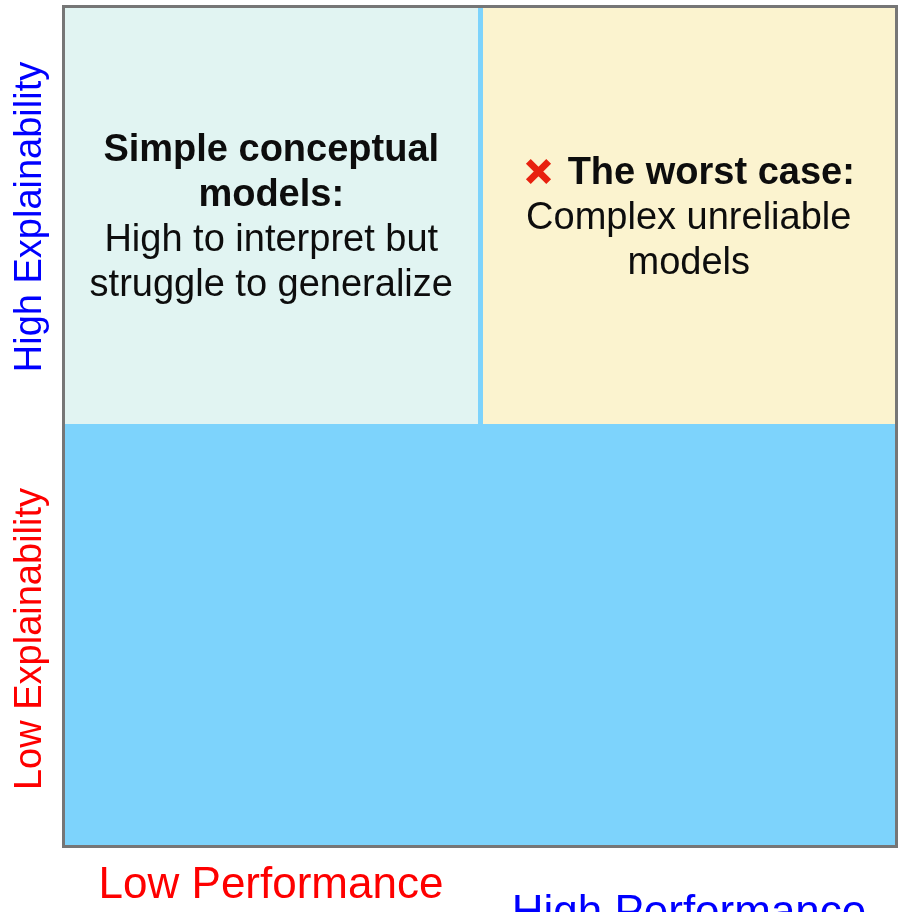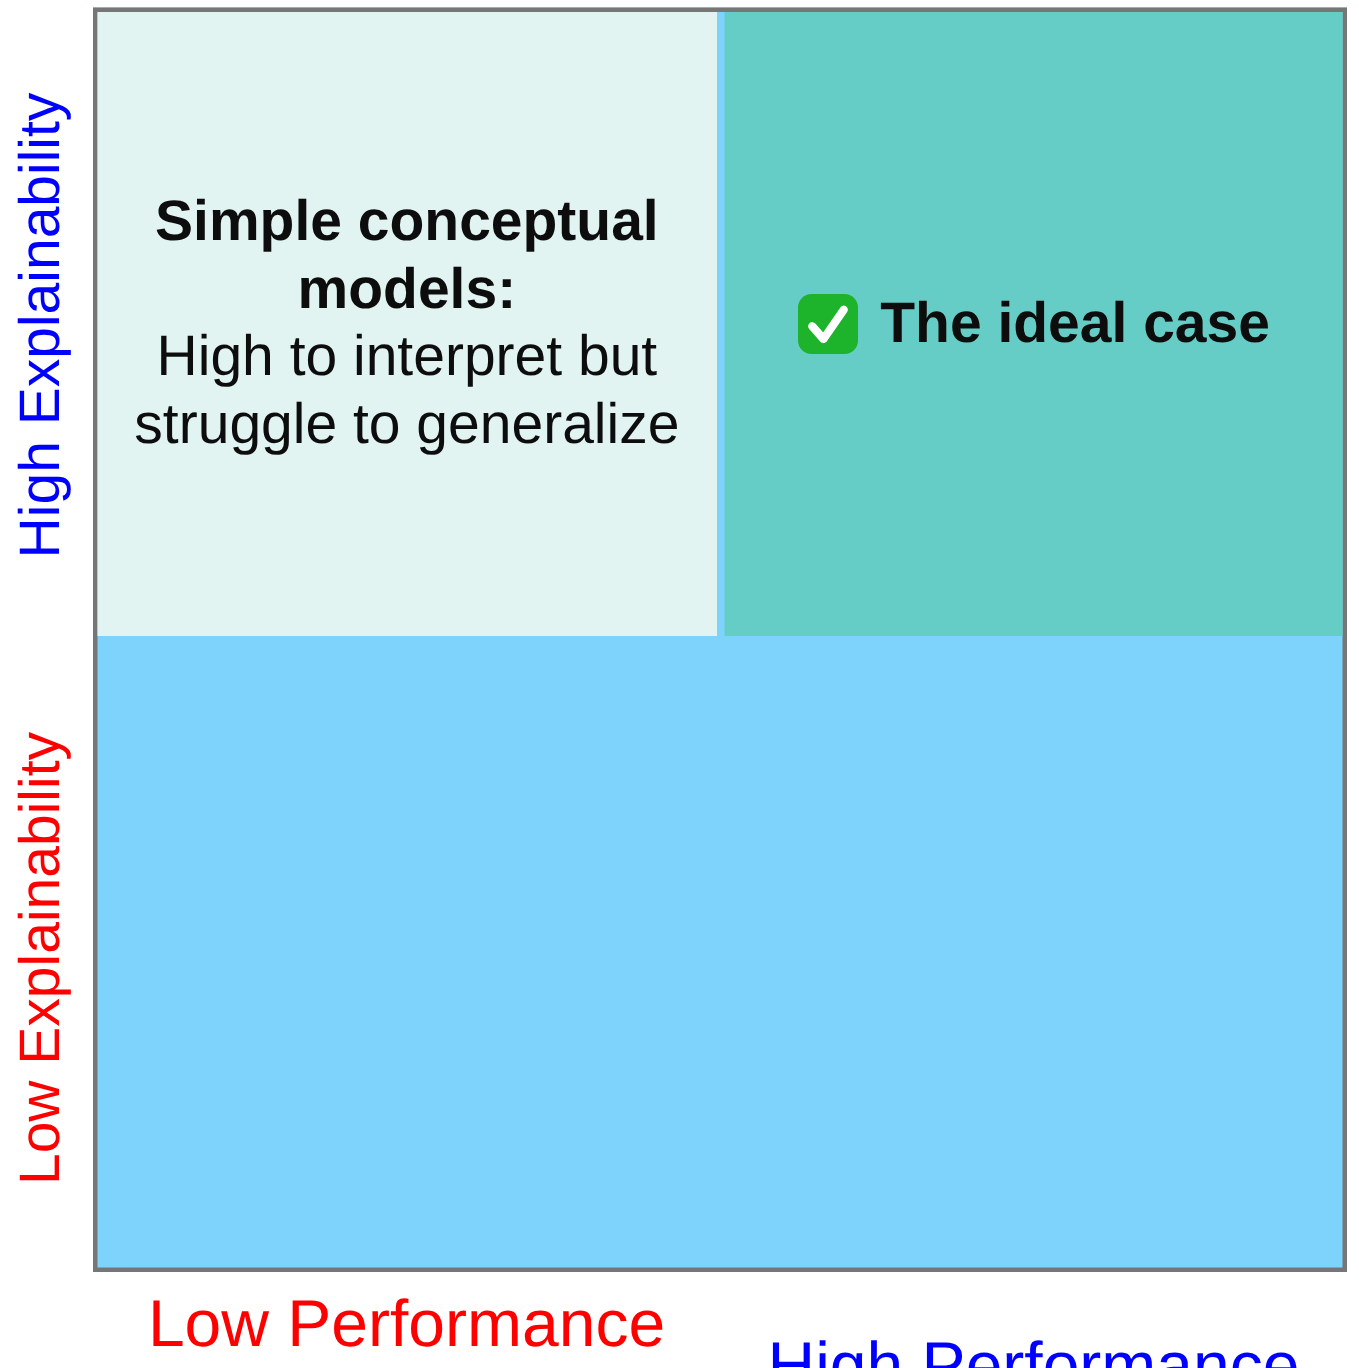--- a/index.html
+++ b/index.html
@@ -92,30 +92,32 @@
 
   <div class="grid" style="background: #7dd3fc;">
 
     <div class="quad" style="background: rgb(225, 244, 242);">
       <div class="qtext">
         <div class="qtitle">Simple conceptual models:</div>
         <div class="qbody">High to interpret but struggle to generalize</div>
       </div>
     </div>
 
-    <div class="quad" style="background: rgb(102, 205, 198);">
-      <div class="qtext icon-line">
-        <svg class="emoji-check" viewBox="0 0 42 42">
-          <rect x="1" y="1" width="40" height="40" rx="9" fill="#1db32a"></rect>
-          <path d="M10.5 22.5 L18 31 L31.5 11.5" fill="none" stroke-width="5.5" stroke-linecap="round" stroke-linejoin="round" stroke="#ffffff"></path>
-        </svg>
-        <span class="qtitle">The ideal case</span>
+
+    <div class="quad" style="background: rgb(251, 243, 207);">
+      <div class="qtext">
+        <div class="icon-line">
+          <svg class="emoji-cross" viewBox="0 0 32 32">
+            <path d="M5.5 5.5 L26.5 26.5 M26.5 5.5 L5.5 26.5" fill="none" stroke-width="7" stroke-linecap="butt" stroke="#e8210f"></path>
+          </svg>
+          <span class="qtitle">The worst case:</span>
+        </div>
+        <div class="qbody">Complex unreliable models</div>
       </div>
     </div>
-
 
 
   </div>
 
   <div class="xlabel low" style="color: rgb(254, 0, 0);">Low Performance</div>
 
   <div class="xlabel high" style="color: rgb(0, 0, 254);">High Performance</div>
 
 </div>
 

